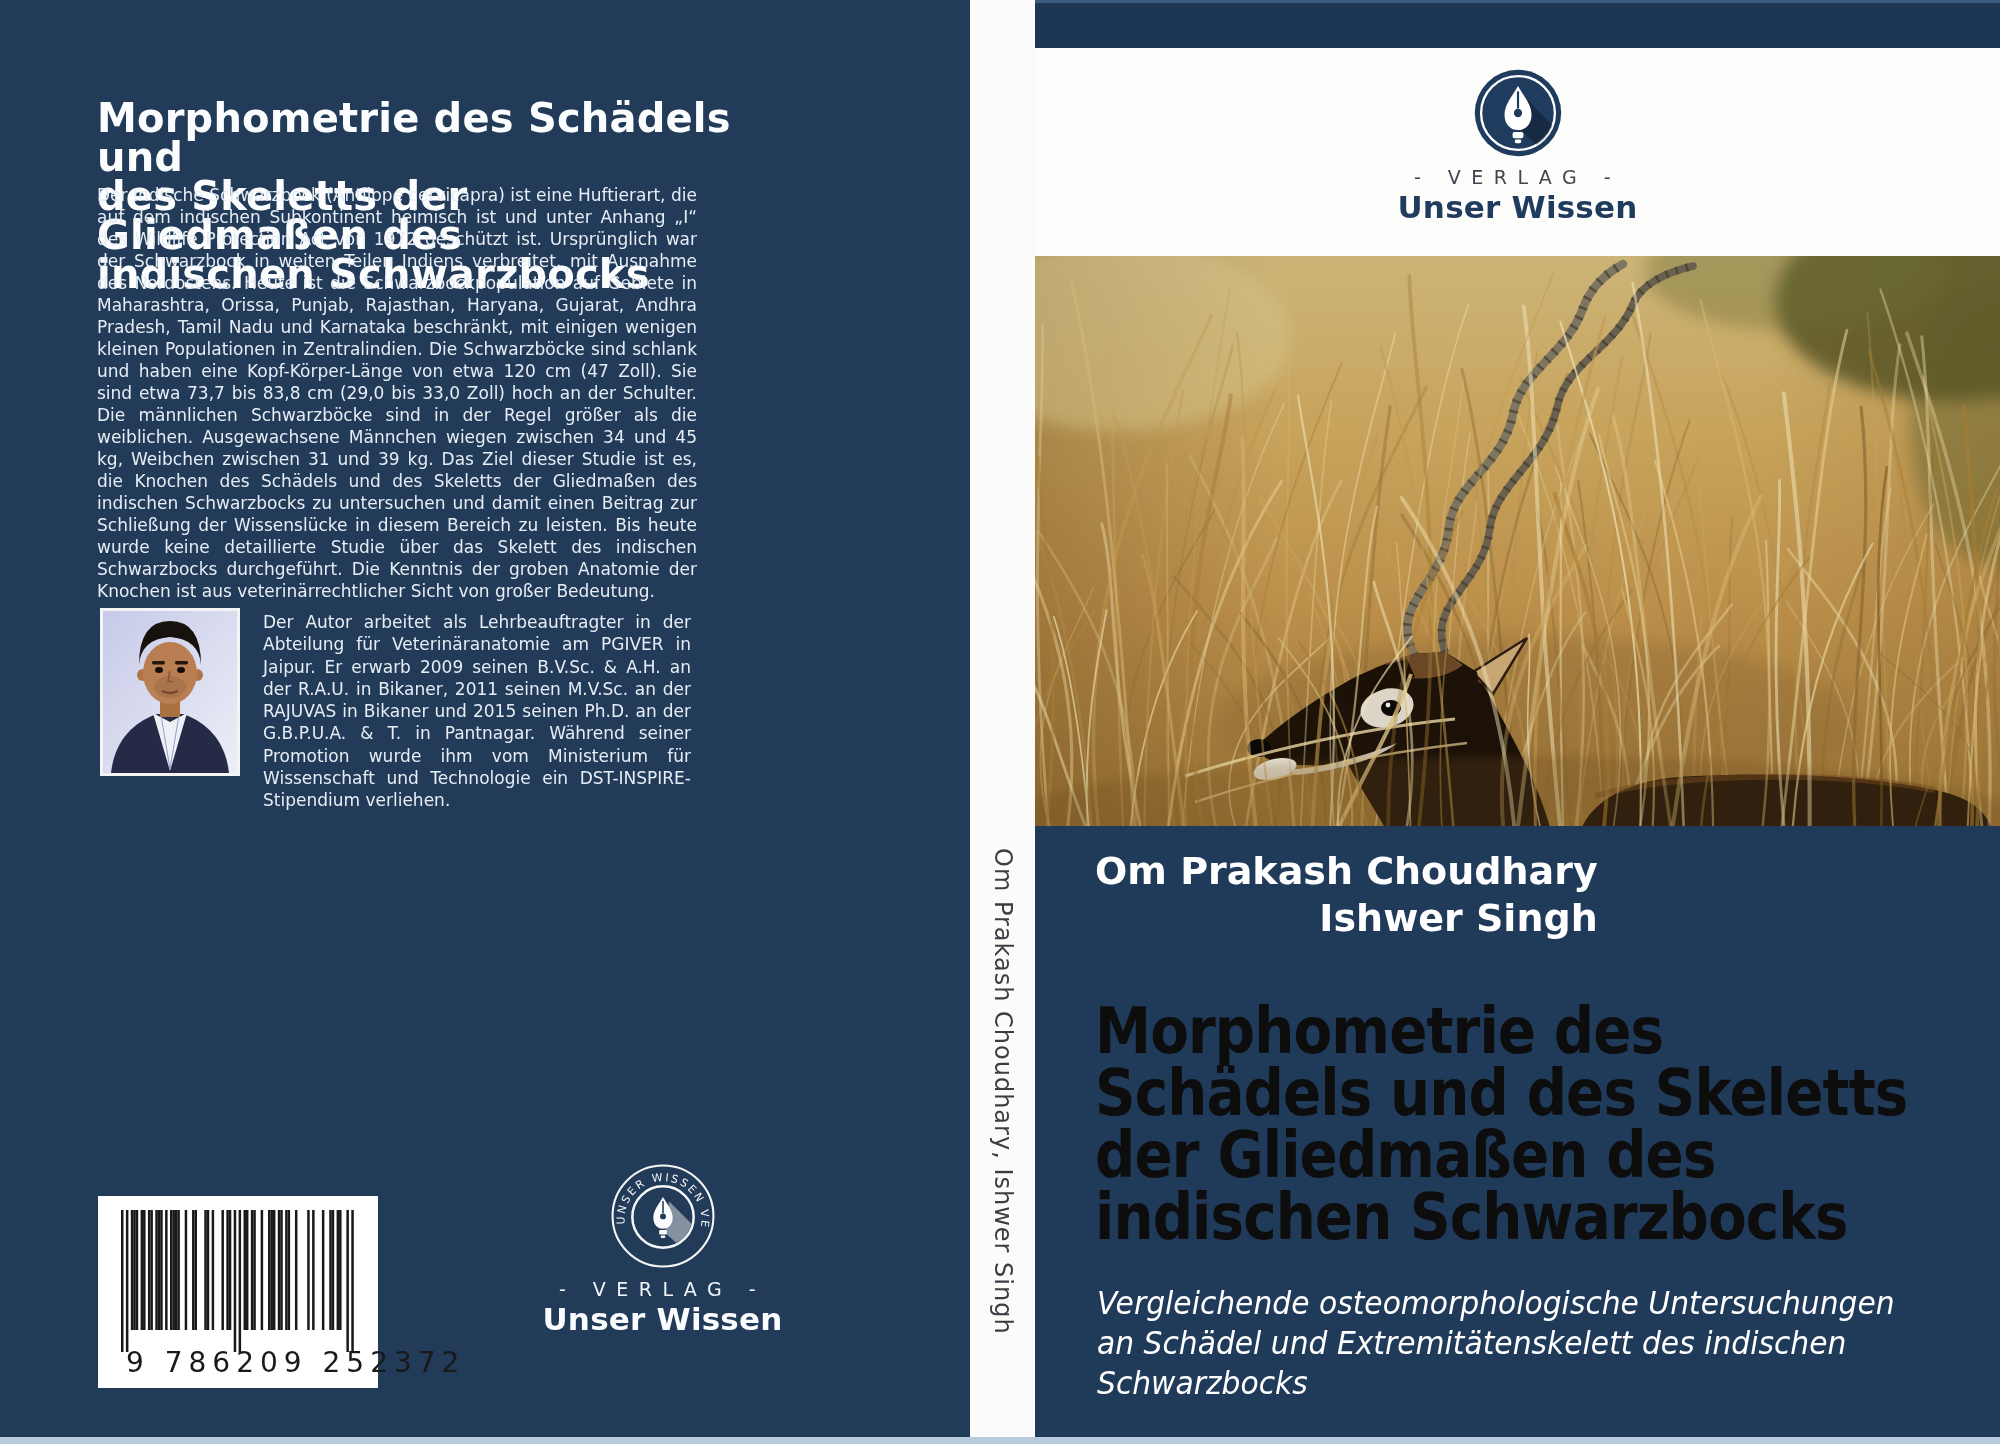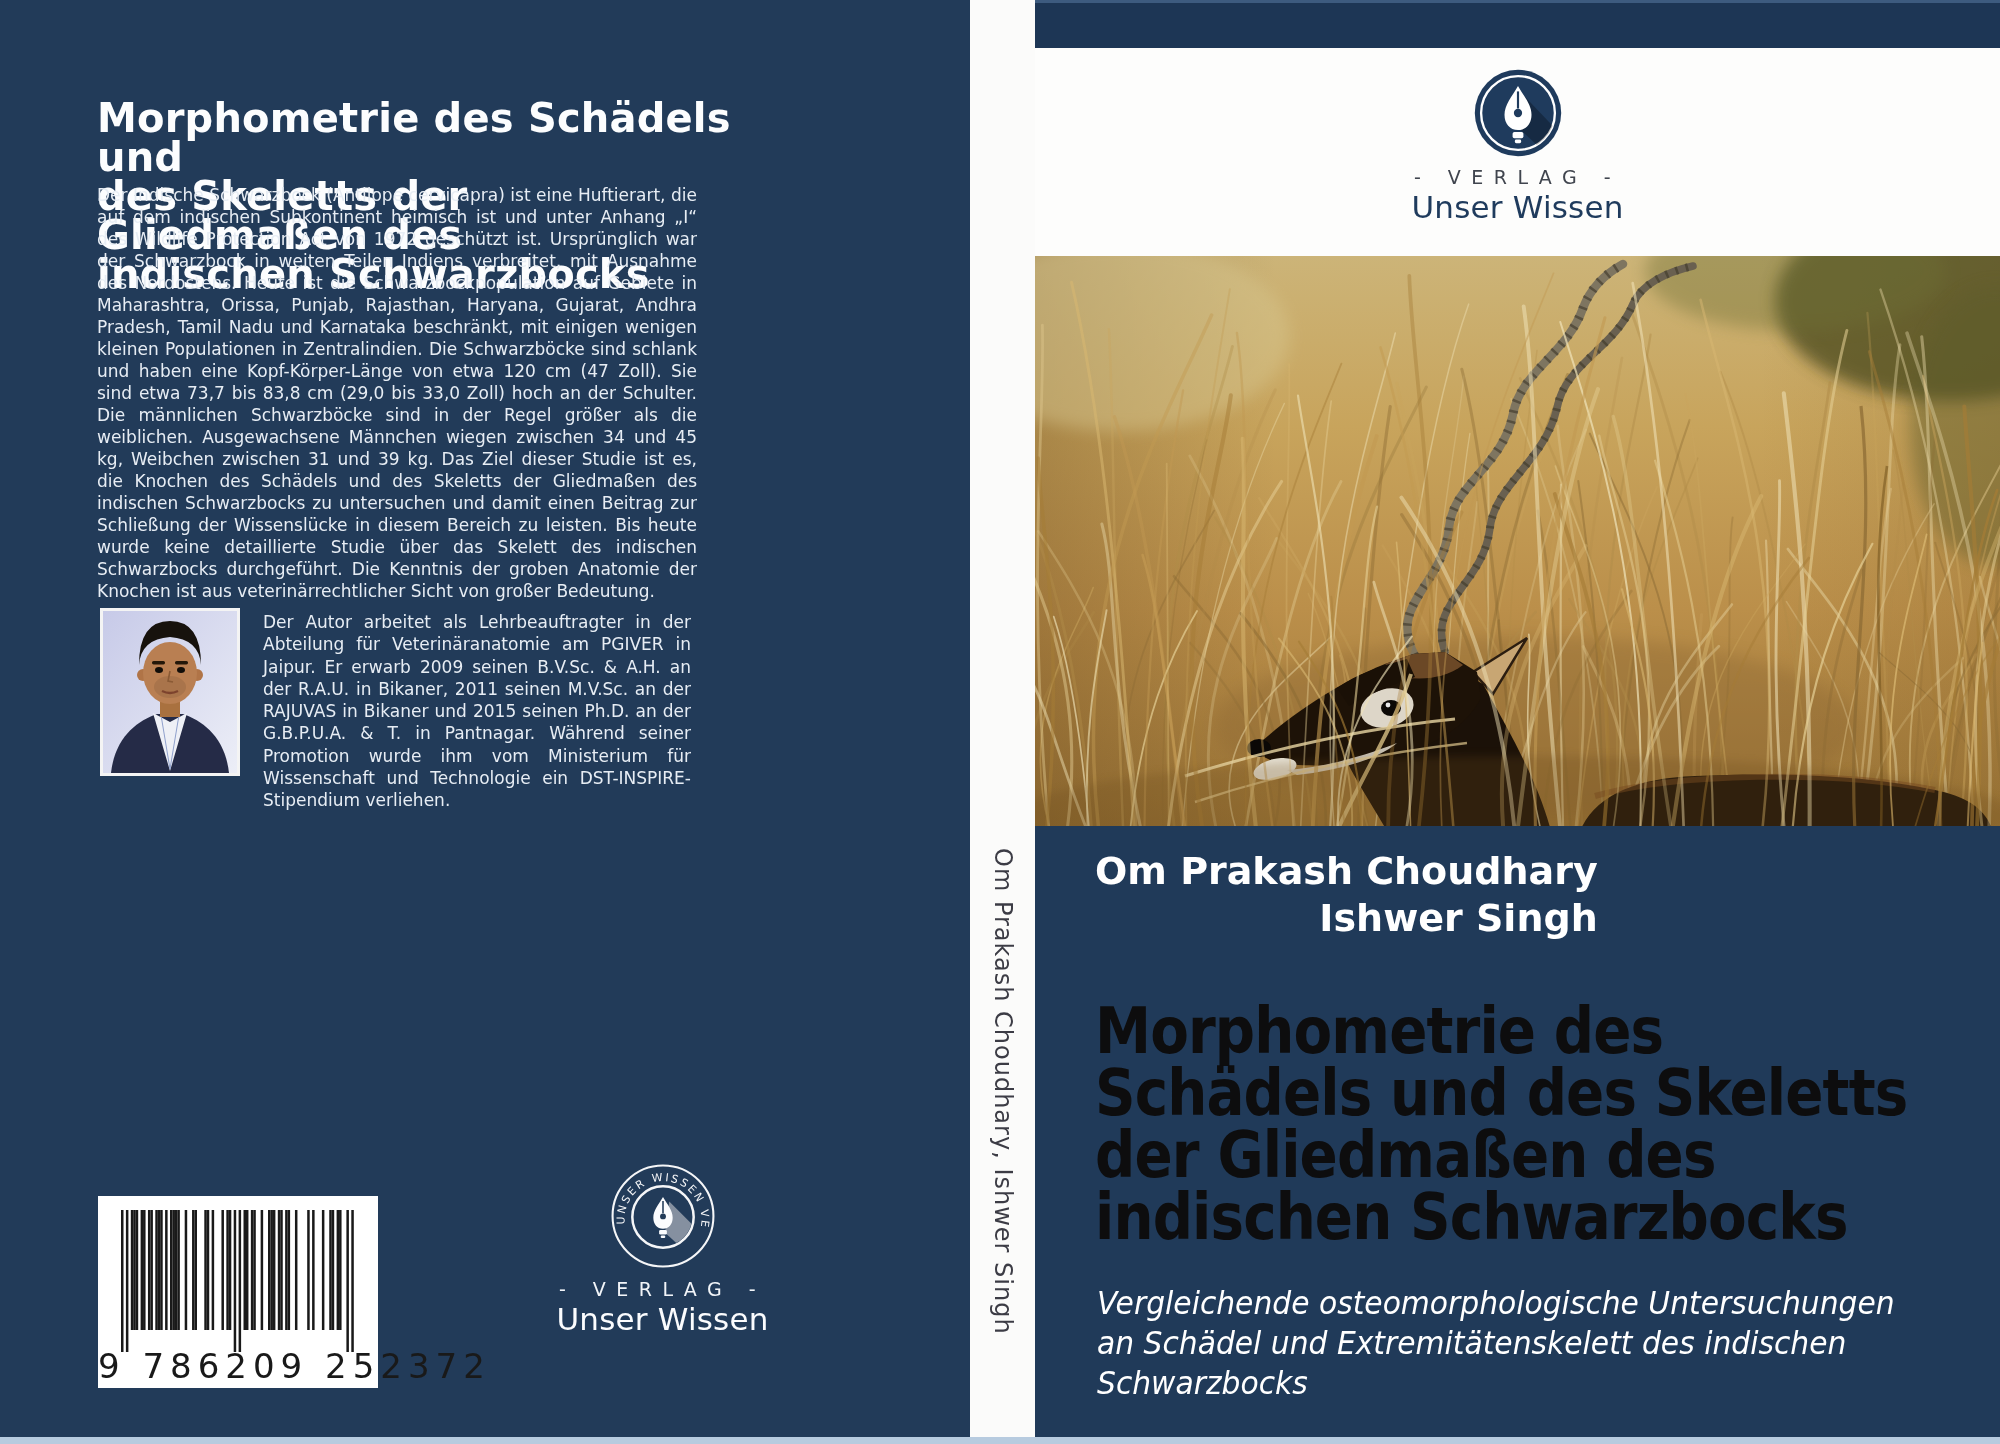--- a/index.html
+++ b/index.html
@@ -15,27 +15,27 @@
              text-align:justify;color:#e7edf4;margin:0;}
   .author-photo{position:absolute;left:100px;top:608px;width:134px;height:162px;background:#fff;
                 border:3px solid #f4f4f4;}
   .author-photo svg{display:block;width:134px;height:162px;}
   .author-bio{position:absolute;left:263px;top:611px;width:428px;font-size:17px;line-height:22.3px;
               text-align:justify;color:#e7edf4;margin:0;}
 
   .barcode-box{position:absolute;left:98px;top:1196px;width:280px;height:192px;background:#fff;}
   .barcode-box svg{position:absolute;left:23px;top:14px;}
   .barcode-num{position:absolute;left:0;right:0;top:150px;text-align:center;color:#191919;
-               font-size:34px;letter-spacing:6px;white-space:nowrap;}
+               font-size:28px;letter-spacing:6px;white-space:nowrap;padding-left:28px;}
 
   .logo-back{position:absolute;left:540px;top:1164px;width:245px;text-align:center;color:#fff;}
   .logo-back svg{display:block;margin:0 auto;width:104px;height:104px;}
   .verlag-line{font-size:19px;letter-spacing:.55em;margin-top:10px;white-space:nowrap;}
   .logo-back .verlag-line{color:#f2f5f9;}
-  .publisher-name{font-size:31px;font-weight:normal;margin-top:1px;letter-spacing:.2px;}
+  .publisher-name{font-size:31px;font-weight:bold;margin-top:1px;letter-spacing:.2px;}
   .logo-back .publisher-name{color:#fbfcfe;}
 
   
   .spine{position:absolute;left:970px;top:0;width:65px;height:1444px;background:#fbfbfa;}
   .spine-text{position:absolute;left:50%;top:848px;transform:translateX(-50%);
               writing-mode:vertical-rl;text-orientation:sideways;
               font-size:24px;color:#3c3c45;letter-spacing:1px;white-space:nowrap;}
 
   
   .front{position:absolute;left:1035px;top:0;width:965px;height:1444px;background:#203a59;}

